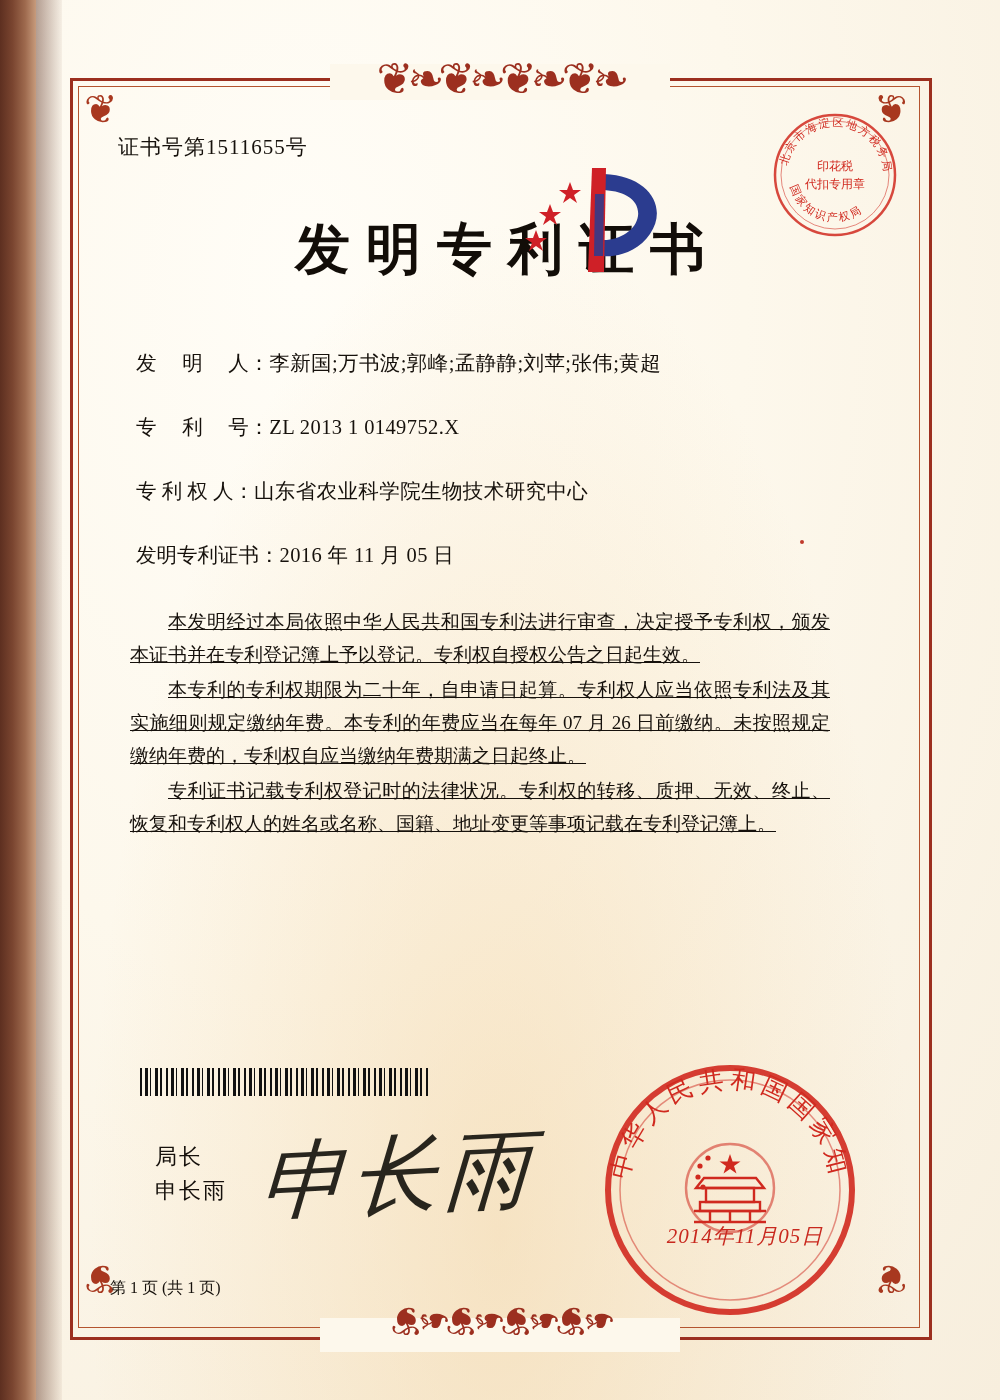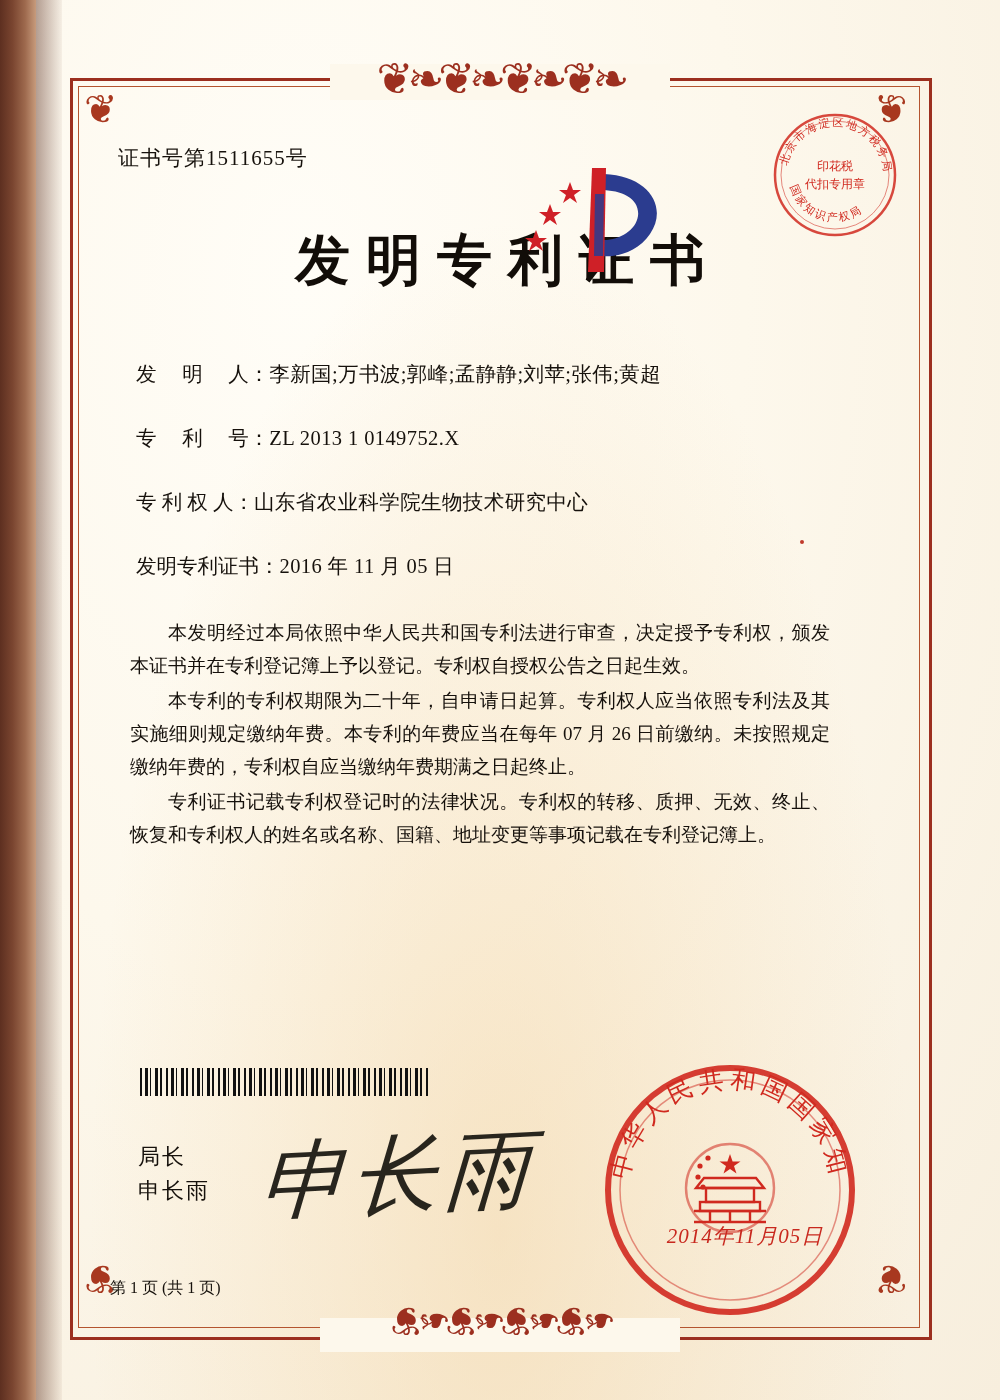--- a/index.html
+++ b/index.html
@@ -117,21 +117,21 @@
     left: 110px; top: 110px;
     width: 780px;
     z-index: 5;
   }
 
   .cert-no {
     font-size: 21px;
     color: #16110c;
     letter-spacing: 1px;
     margin-left: 8px;
-    margin-top: 34px;
+    margin-top: 23px;
   }
 
   
   .logo-wrap {
     position: absolute;
     left: 390px; top: 50px;
     width: 180px; height: 120px;
   }
   .logo-svg { display: block; }
 
@@ -167,20 +167,21 @@
   }
 
   .paragraphs {
     margin-top: 18px;
     margin-left: 20px;
     width: 700px;
     font-size: 19px;
     line-height: 33px;
     color: #16110c;
     text-align: justify;
+    text-decoration: underline;
   }
   .paragraphs p {
     margin: 0 0 2px 0;
     text-indent: 38px;
   }
 
   
   .barcode {
     position: absolute;
     left: 30px; top: 958px;
@@ -191,21 +192,21 @@
       #111 5px, #111 8px, transparent 8px, transparent 10px,
       #111 10px, #111 11px, transparent 11px, transparent 15px,
       #111 15px, #111 18px, transparent 18px, transparent 20px,
       #111 20px, #111 22px, transparent 22px, transparent 26px
     );
   }
 
   
   .sig-block {
     position: absolute;
-    left: 28px; top: 1030px;
+    left: 45px; top: 1030px;
     font-size: 22px;
     color: #16110c;
     line-height: 34px;
     letter-spacing: 2px;
   }
   .handwriting {
     position: absolute;
     left: 150px; top: 1008px;
     font-size: 86px;
     font-family: "DejaVu Serif", "Liberation Serif", serif;

